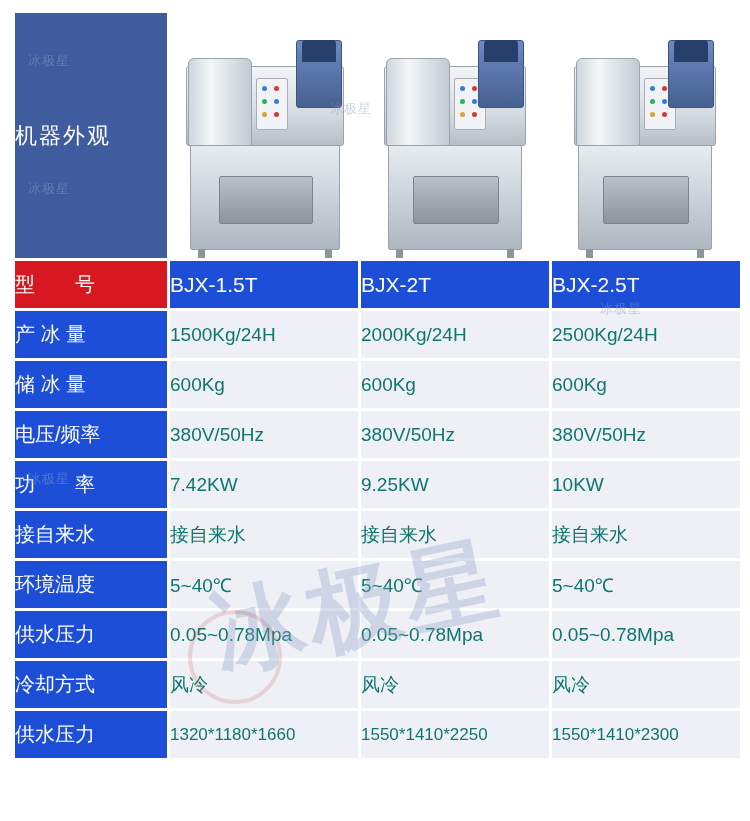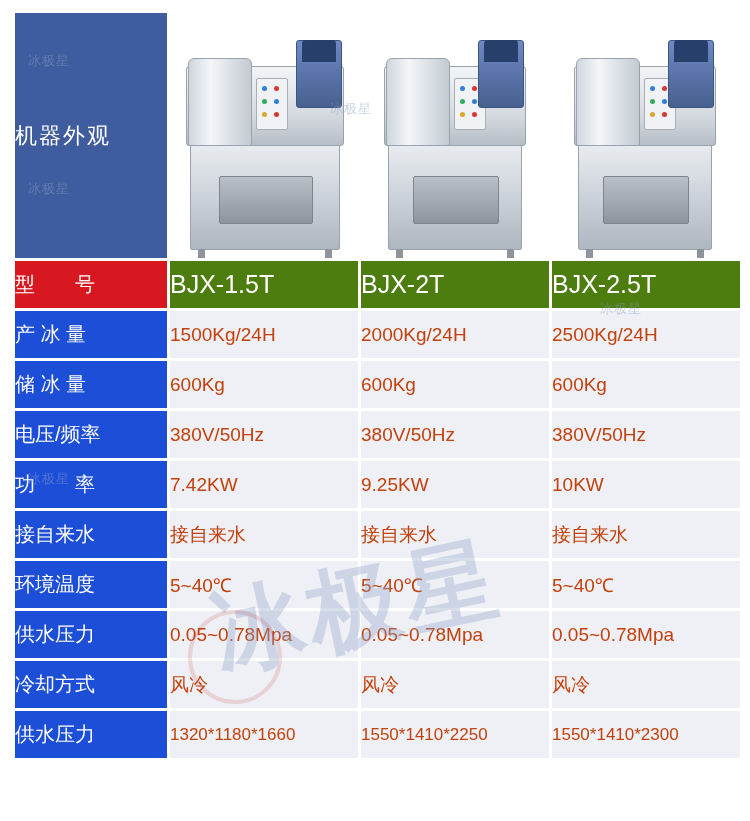--- a/index.html
+++ b/index.html
@@ -69,28 +69,28 @@
     background: #1d4ed8;
     color: #fff;
     font-size: 20px;
     height: 47px;
   }
   .row-label.model {
     background: #d71820;
   }
   .cell {
     background: #eef0f5;
-    color: #c2410c;
+    color: #0f766e;
     font-size: 19px;
     height: 47px;
   }
   .cell.model {
-    background: #4d7c0f;
+    background: #1d4ed8;
     color: #ffffff;
-    font-size: 25px;
+    font-size: 21px;
   }
   .cell.small {
     font-size: 17px;
   }
 
   
   .watermark {
     position: absolute;
     left: 0; top: 0;
     width: 750px; height: 821px;

